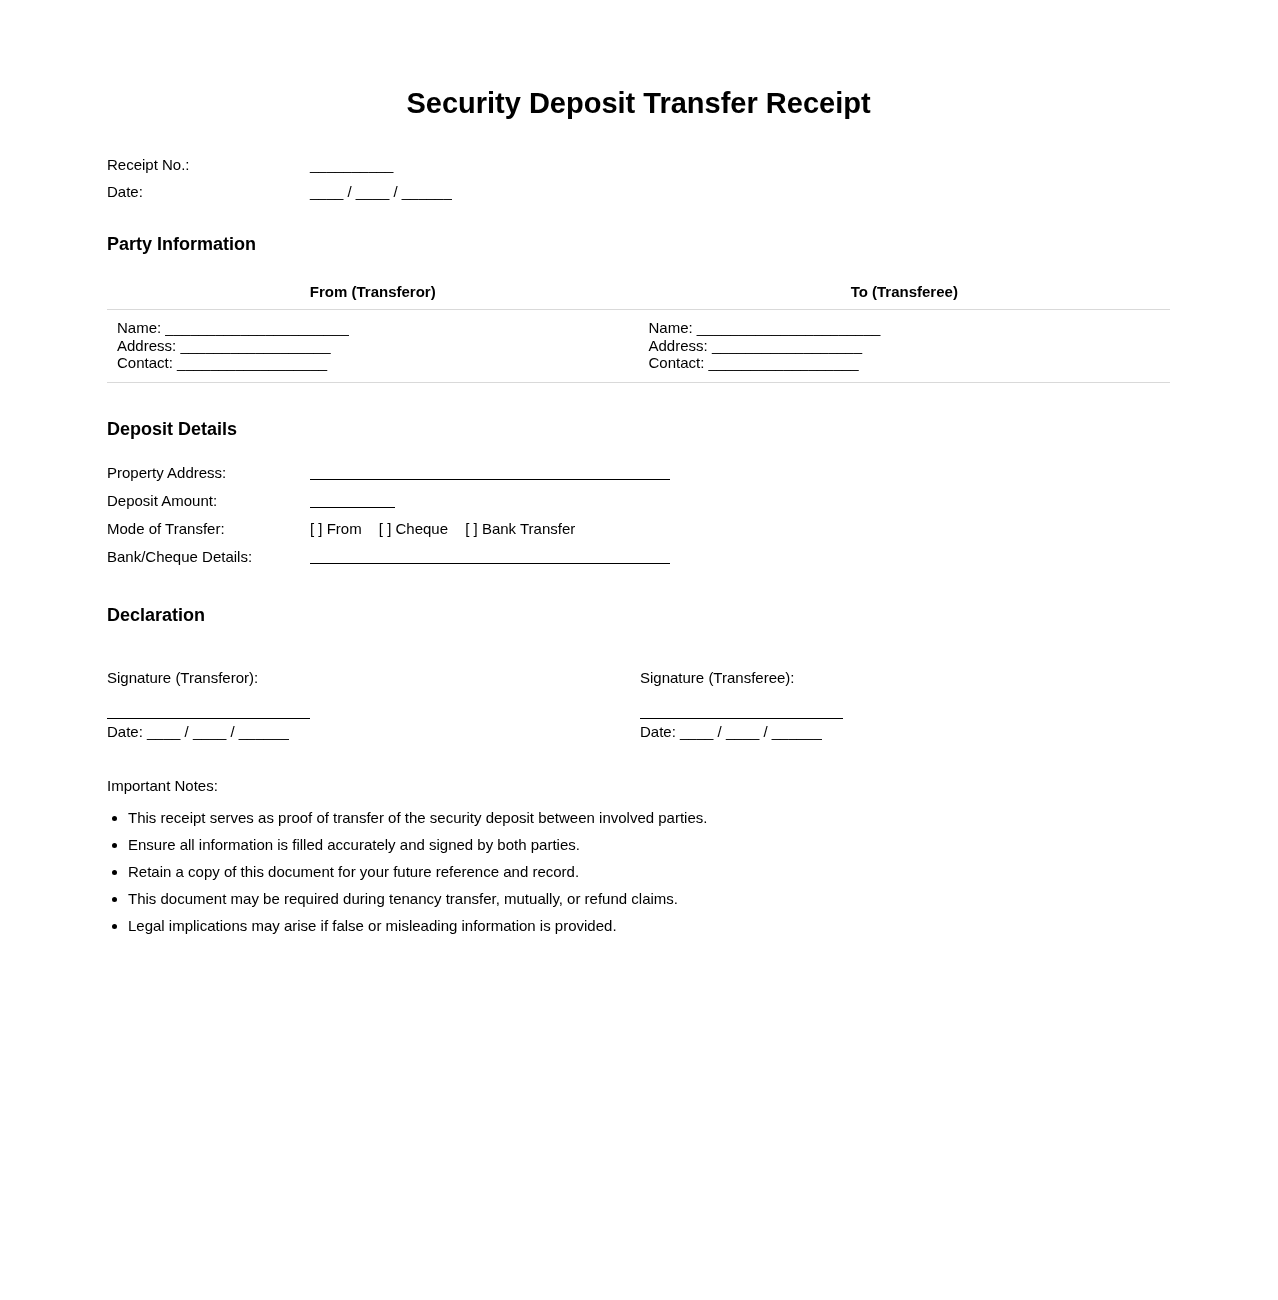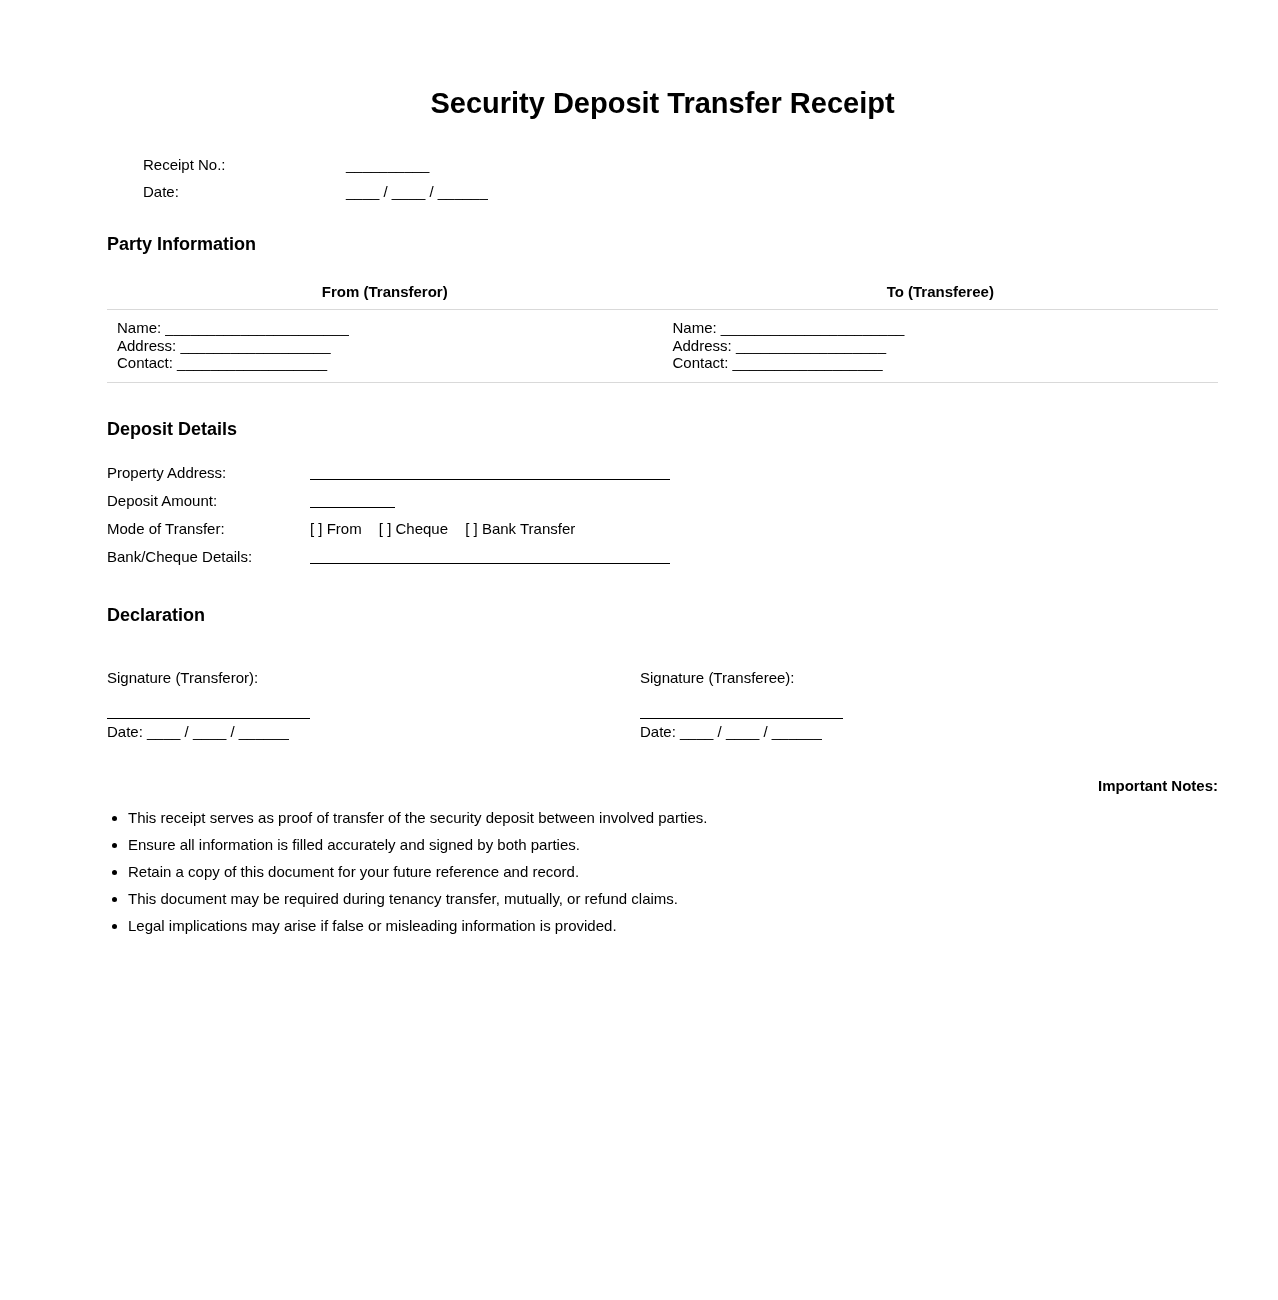--- a/index.html
+++ b/index.html
@@ -11,37 +11,37 @@
   body{
     width:1278px;height:1300px;
     background:#ffffff;
     color:var(--text);
     font-family:"Liberation Sans", sans-serif;
     font-size:15px;
     overflow:hidden;
   }
   .page{
     width:1278px;height:1300px;
-    padding:86px 60px 0 107px;
+    padding:86px 108px 0 107px;
   }
   .doc-title{
     margin:0 0 36px 0;
     font-size:29px;
     font-weight:bold;
     text-align:center;
     line-height:34px;
   }
   
   .meta-row{
     display:flex;
     align-items:baseline;
     line-height:18px;
     margin-bottom:9px;
   }
-  .meta-label{width:203px;flex:0 0 203px;margin-left:36px;}
+  .meta-label{width:203px;flex:0 0 203px;}
   
   .section-heading{
     font-size:18px;
     font-weight:bold;
     line-height:26px;
     margin:0;
   }
   .h-party{margin-top:30px;}
   .h-deposit{margin-top:33px;}
   .h-declaration{margin-top:36px;}
@@ -99,23 +99,22 @@
   .sig-label{line-height:18px;}
   .sig-line{
     width:203px;
     border-bottom:1px solid #000;
     height:32px;
   }
   .sig-date{margin-top:4px;line-height:18px;}
   
   .notes-heading{
     margin:36px 0 4px 0;
-    font-weight:bold;
-    line-height:18px;
-    text-align:right;
+    font-weight:normal;
+    line-height:18px;
   }
   .notes-list{
     margin:14px 0 0 0;
     padding-left:21px;
   }
   .notes-list li{
     line-height:18px;
     margin-bottom:9px;
   }
 </style>

